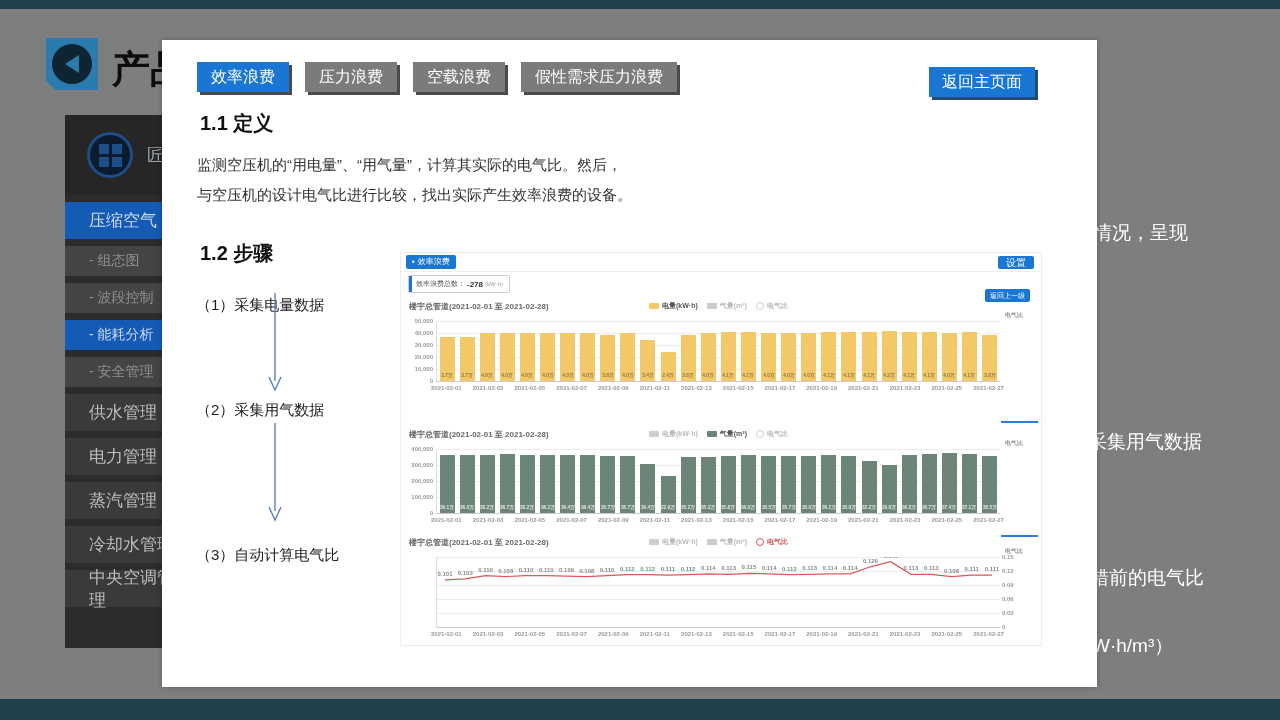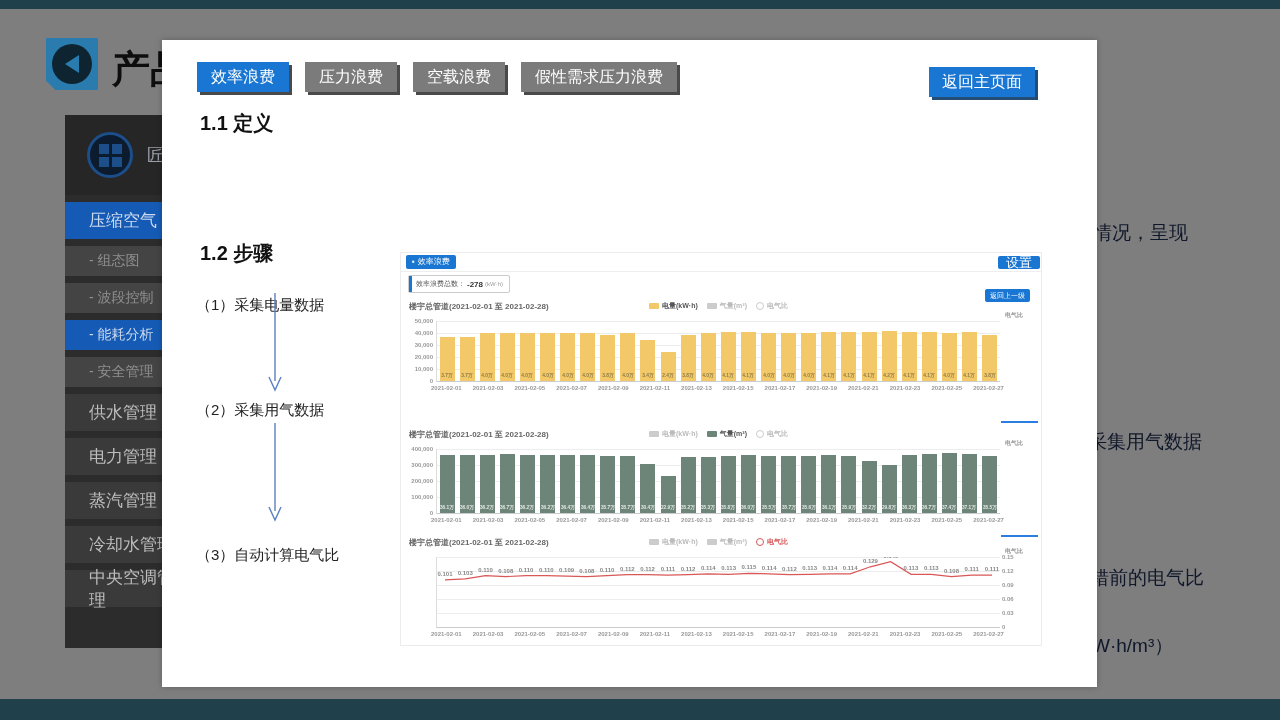--- a/index.html
+++ b/index.html
@@ -23,21 +23,21 @@
   #sb-logo{width:40px;height:40px;border-radius:50%;background:#0d1b2e;border:3px solid #1c4e8a;
            display:grid;grid-template-columns:10px 10px;grid-template-rows:10px 10px;gap:3px;
            align-content:center;justify-content:center;}
   #sb-logo i{background:#1c4e8a;display:block;}
   #sb-brand{color:#9aa0a8;font-size:18px;}
   .sb-item{margin-top:7px;display:flex;align-items:center;padding-left:24px;}
   .sb-main{height:37px;background:#3a3a3a;color:#bdbdbd;font-size:17px;}
   .sb-sub{height:30px;background:#444;color:#8f8f8f;font-size:14px;}
   .sb-active{background:#155bb5 !important;color:#ccd9ef !important;}
 
-  .frag{position:absolute;font-size:19px;color:#0f172a;white-space:nowrap;}
+  .frag{position:absolute;font-size:19px;color:#ffffff;white-space:nowrap;}
 
   
   #panel{position:absolute;left:162px;top:40px;width:935px;height:647px;background:#fff;
          box-shadow:0 0 6px rgba(0,0,0,.25);}
   #tab-bar{position:absolute;left:35px;top:22px;display:flex;gap:16px;}
   .tab{height:30px;line-height:30px;padding:0 14px;font-size:16px;color:#fff;background:#7b7b7b;
        box-shadow:3px 3px 0 #4a4a4a;cursor:pointer;white-space:nowrap;}
   .tab.active{background:#1976d2;}
   #return-btn{position:absolute;left:767px;top:27px;width:106px;height:30px;line-height:30px;
        text-align:center;background:#1976d2;color:#fff;font-size:16px;box-shadow:3px 3px 0 #234d74;cursor:pointer;}
@@ -49,21 +49,21 @@
   #step-1{top:231px;margin-top:25px;} #step-2{top:361px;} #step-3{top:506px;}
   .arrow{position:absolute;left:105px;}
   #arrow-1{top:253px;} #arrow-2{top:383px;}
 
   
   #shot{position:absolute;left:238px;top:212px;width:640px;height:392px;background:#fff;
         border:1px solid #ececec;font-family:"Liberation Sans",sans-serif;}
   #shot-toolbar-btn{position:absolute;left:5px;top:2px;height:14px;line-height:14px;background:#1976d2;
         color:#fff;font-size:8px;padding:0 6px;border-radius:2px;display:flex;align-items:center;gap:3px;cursor:pointer;}
   #shot-settings-btn{position:absolute;left:597px;top:3px;height:13px;line-height:13px;background:#1976d2;
-        color:#fff;font-size:13px;padding:0 8px;border-radius:2px;cursor:pointer;}
+        color:#fff;font-size:10px;padding:0 8px;border-radius:2px;cursor:pointer;}
   #shot-toolbar-rule{position:absolute;left:0;top:18px;width:100%;height:1px;background:#eee;}
   #stat-box{position:absolute;left:7px;top:22px;height:16px;border:1px solid #ccc;border-radius:2px;
         display:flex;align-items:center;padding:0 6px 0 7px;gap:2px;}
   #stat-box::before{content:"";position:absolute;left:0;top:0;bottom:0;width:3px;background:#1976d2;}
   #stat-label{font-size:7px;color:#555;} #stat-value{font-size:8px;font-weight:700;color:#333;}
   #stat-unit{font-size:6px;color:#999;}
   #shot-back-btn{position:absolute;left:584px;top:36px;height:13px;line-height:13px;background:#1976d2;
         color:#fff;font-size:7px;padding:0 5px;border-radius:2px;cursor:pointer;}
 
   .chart{position:absolute;left:0;width:640px;font-weight:bold;}
@@ -135,20 +135,24 @@
   <div id="panel">
     <div id="tab-bar">
         <div class="tab active">效率浪费</div>
         <div class="tab">压力浪费</div>
         <div class="tab">空载浪费</div>
         <div class="tab">假性需求压力浪费</div>
       </div>
     <div id="return-btn">返回主页面</div>
 
     <div class="h-sec" id="h-def">1.1 定义</div>
+    <div id="def-text">
+      <div>监测空压机的“用电量”、“用气量”，计算其实际的电气比。然后，</div>
+      <div>与空压机的设计电气比进行比较，找出实际产生效率浪费的设备。</div>
+    </div>
 
     <div class="h-sec" id="h-steps">1.2 步骤</div>
     <div class="step" id="step-1">（1）采集电量数据</div>
     <svg class="arrow" id="arrow-1" width="16" height="100">
       <line x1="8" y1="0" x2="8" y2="88" stroke="#5b7fc4" stroke-width="1.4"></line>
       <path d="M2 84 L8 97 L14 84" fill="none" stroke="#5b7fc4" stroke-width="1.4"></path>
     </svg>
     <div class="step" id="step-2">（2）采集用气数据</div>
     <svg class="arrow" id="arrow-2" width="16" height="100">
       <line x1="8" y1="0" x2="8" y2="88" stroke="#5b7fc4" stroke-width="1.4"></line>

